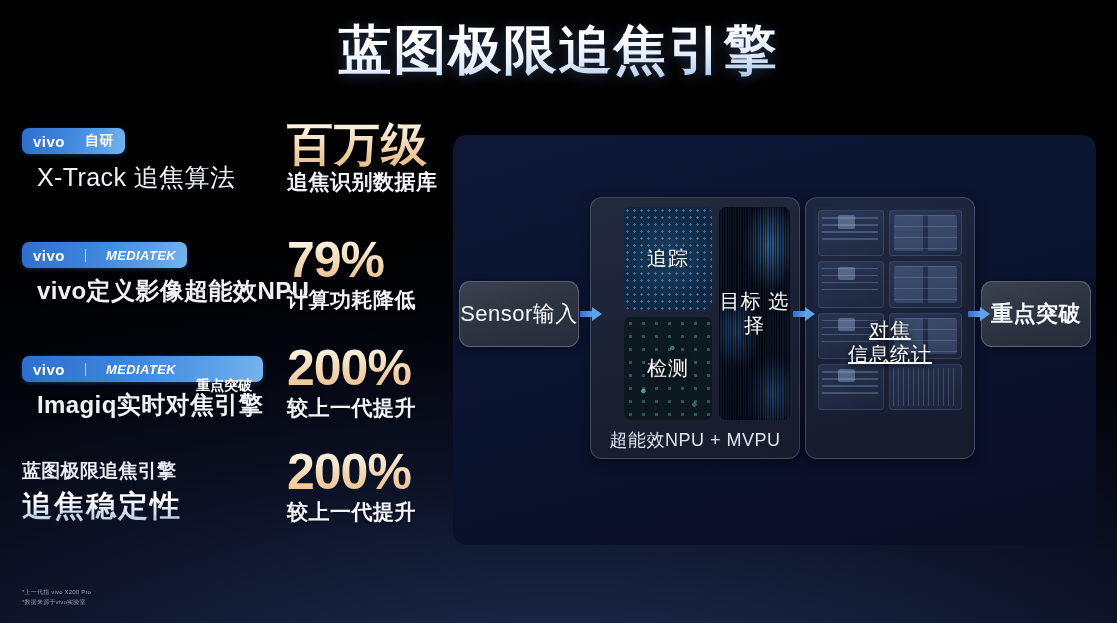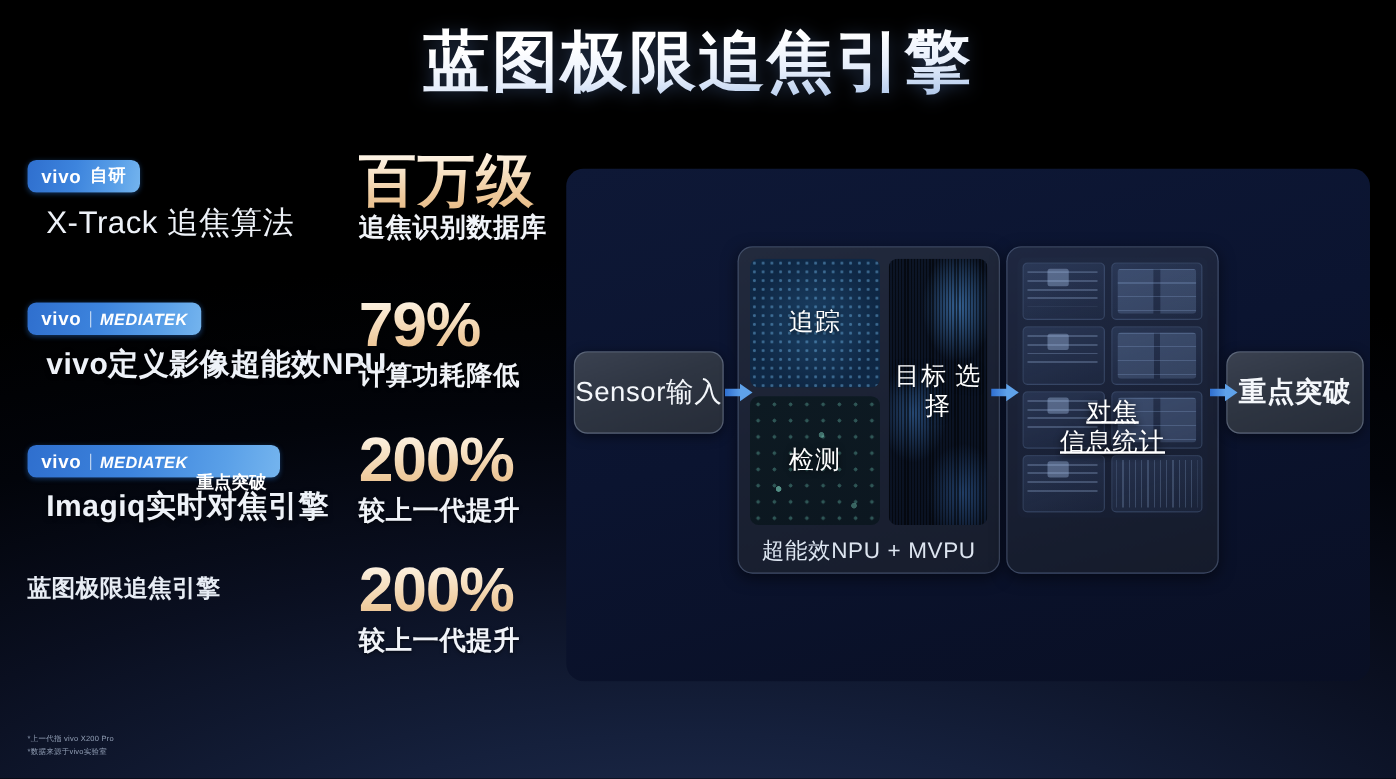--- a/index.html
+++ b/index.html
@@ -38,21 +38,21 @@
 
   
   #features{ position:absolute; left:22px; top:128px; width:260px; z-index:6; }
   .feat{ position:absolute; left:0; width:262px; }
   .feat.f1{ top:0; }
   .feat.f2{ top:114px; }
   .feat.f3{ top:228px; }
   .feat.f4{ top:330px; }
 
   .badge{
-    display:inline-flex; align-items:center; gap:7px;
+    display:inline-flex; align-items:center; gap:20px;
     height:26px; padding:0 11px;
     border-radius:7px;
     background:linear-gradient(100deg,#2f6fce 0%,#3d84dd 42%,#5aa0e8 78%,#74b4ee 100%);
     box-shadow:0 1px 4px rgba(40,110,200,.45);
     white-space:nowrap;
   }
   .badge .bvivo{
     font-size:15px; font-weight:700; letter-spacing:.5px; color:#fff;
     font-style:normal;
   }
@@ -144,21 +144,21 @@
   
   #chip-npu{
     position:absolute; left:137px; top:62px; width:210px; height:262px;
     border-radius:12px;
     background:linear-gradient(165deg,#222a3d 0%,#1b2234 50%,#171d2d 100%);
     border:1px solid rgba(130,150,185,.35);
     box-shadow:0 3px 12px rgba(0,0,0,.5);
     padding:9px 9px 0 9px;
   }
   .npu-cols{ display:flex; gap:7px; height:213px; }
-  .npu-left{ display:flex; flex-direction:column; gap:7px; width:104px; }
+  .npu-left{ display:flex; flex-direction:column; gap:7px; width:88px;margin-left:24px; }
   .tile{
     position:relative; border-radius:7px; overflow:hidden;
     display:flex; align-items:center; justify-content:center;
   }
   #tile-track{
     flex:1;
     background:
       radial-gradient(circle at 50% 50%, rgba(40,90,140,.55) 0%, rgba(15,40,70,.9) 70%),
       #0d2236;
   }
@@ -319,20 +319,21 @@
         <span class="bvivo">vivo</span>
         <span class="bsep"></span>
         <span class="bmtk">MEDIATEK</span>
         <span class="bcn-strong">重点突破</span>
       </div>
       <div class="feat-title bold">Imagiq实时对焦引擎</div>
     </div>
 
     <div class="feat f4">
       <div class="feat-pre">蓝图极限追焦引擎</div>
+      <div class="feat-main">追焦稳定性</div>
     </div>
 
   </div>
 
   <div id="stats">
     <div class="stat s1">
       <div class="stat-num cn">百万级</div>
       <div class="stat-cap">追焦识别数据库</div>
     </div>
     <div class="stat s2">

